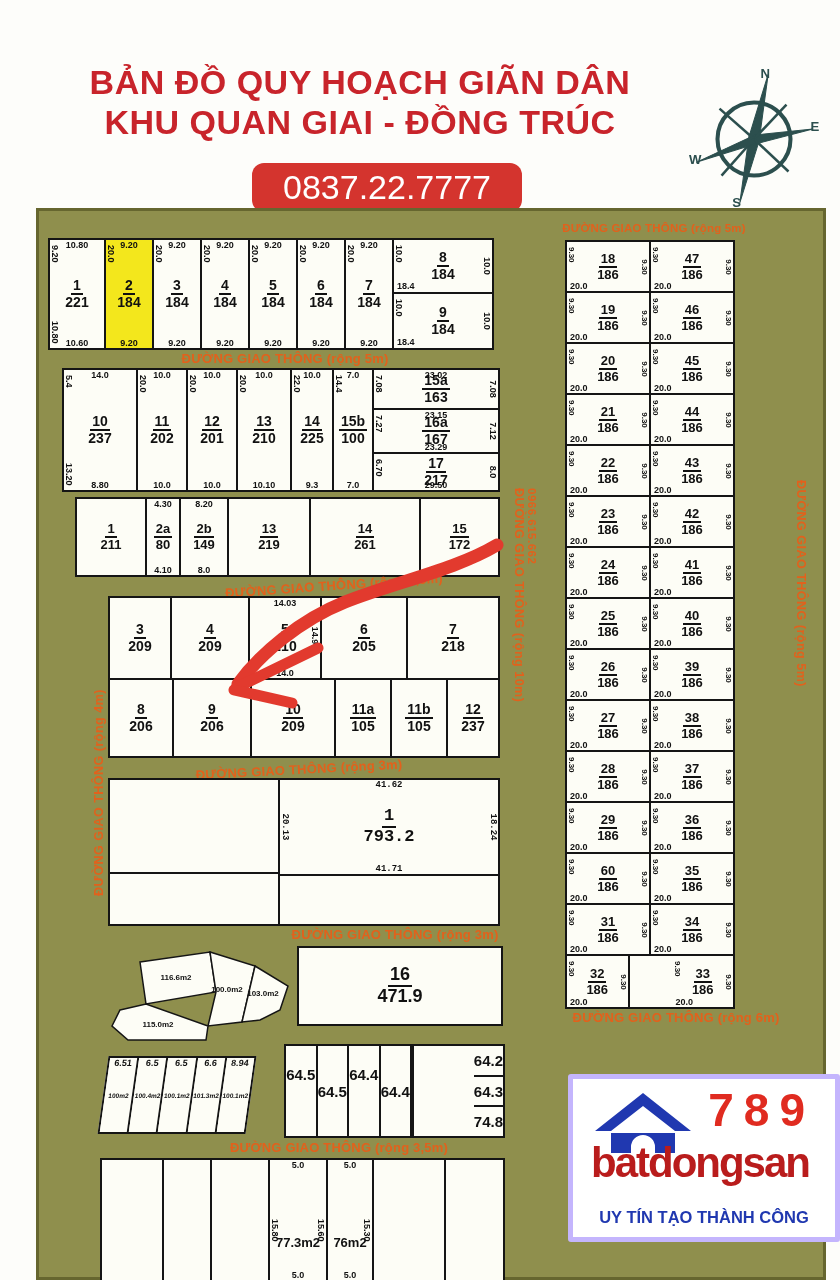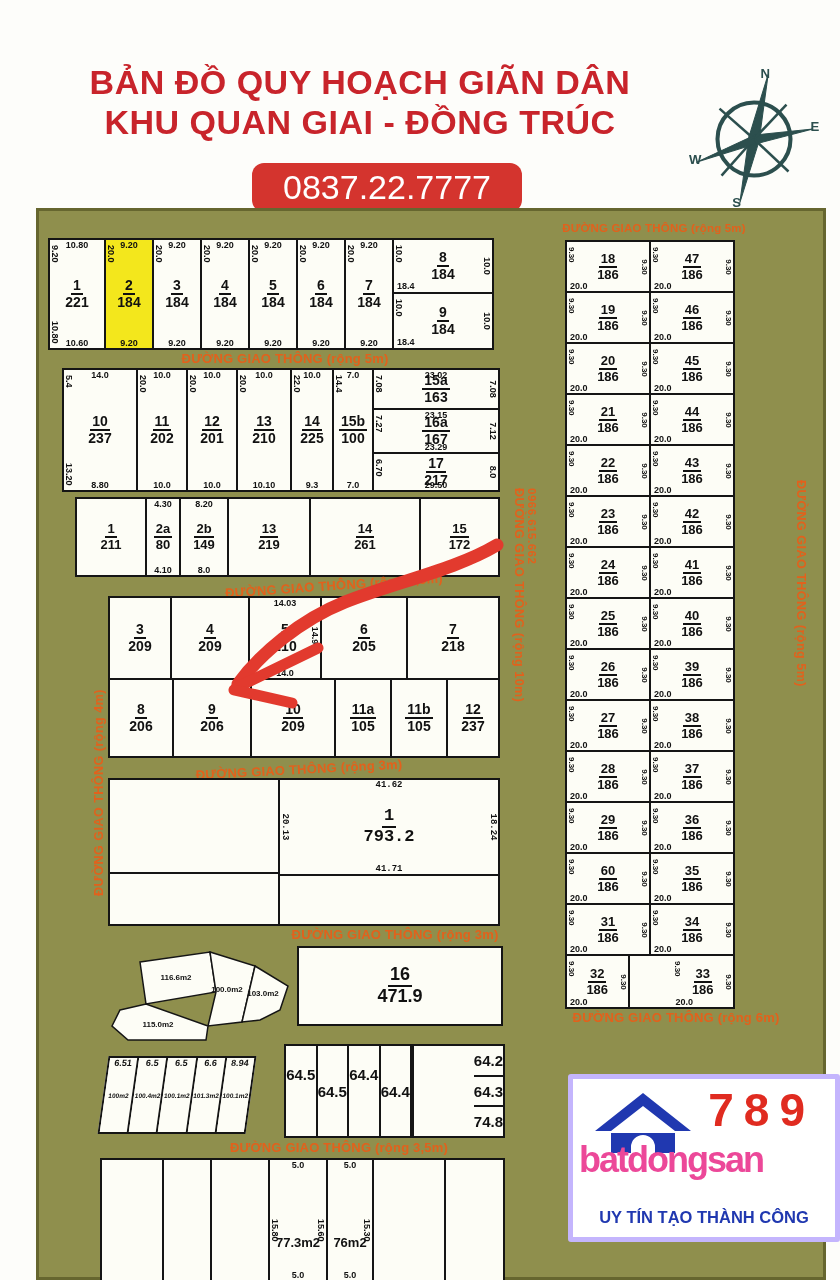--- a/index.html
+++ b/index.html
@@ -107,21 +107,21 @@
   .rcRow:last-of-type{border-bottom:0;gap:43px;}
   .rcCell{flex:1;position:relative;display:flex;align-items:center;justify-content:center;}
   .rcCell:first-child{border-right:2px solid #151515;}
   .rcCell .frac{font-size:13px;line-height:1.05;}
   .rcCell .dv,.rcCell .dvr{font-size:8px;}
   .rcCell .dbl{font-size:9px;bottom:0;}
   
   .logo{position:absolute;left:568px;top:1042px;width:262px;height:158px;background:#fff;
         border:5px solid #c4b5fd;border-radius:3px;overflow:hidden;margin-top:32px;}
   .logo .num{position:absolute;right:20px;top:4px;color:#e02b20;font-weight:bold;font-size:46px;letter-spacing:10px;}
-  .logo .brand{position:absolute;left:6px;top:60px;color:#ec4899;font-weight:bold;font-size:36px;letter-spacing:-2px;}
+  .logo .brand{position:absolute;left:18px;top:60px;color:#b91c1c;font-weight:bold;font-size:42px;letter-spacing:-2px;}
   .logo .slogan{position:absolute;left:0;right:0;bottom:10px;text-align:center;color:#2038b0;font-weight:bold;font-size:16.5px;}
   .logo .house{position:absolute;left:20px;top:12px;}
   
   .overlay{position:absolute;left:0;top:0;width:840px;height:1280px;pointer-events:none;z-index:5;}
 </style>
 </head>
 <body>
 
 <div id="stage">
 

